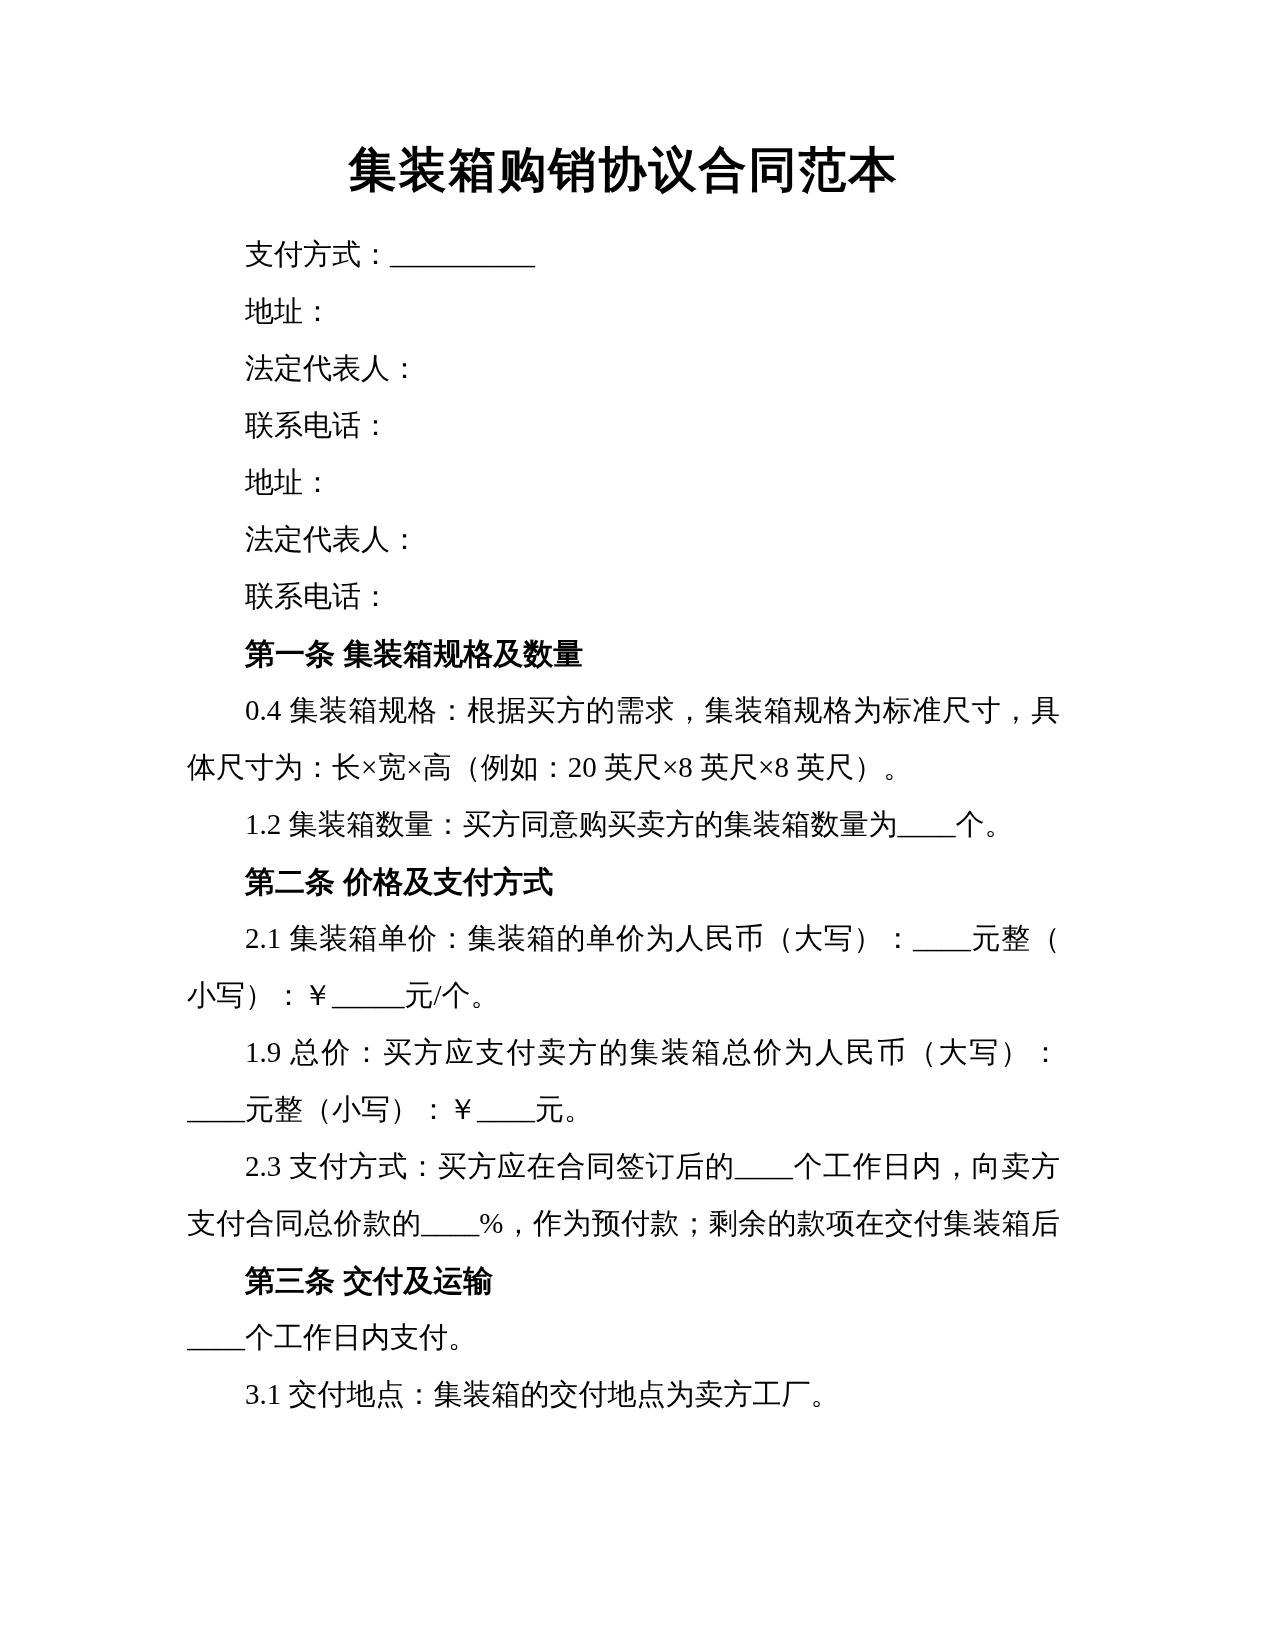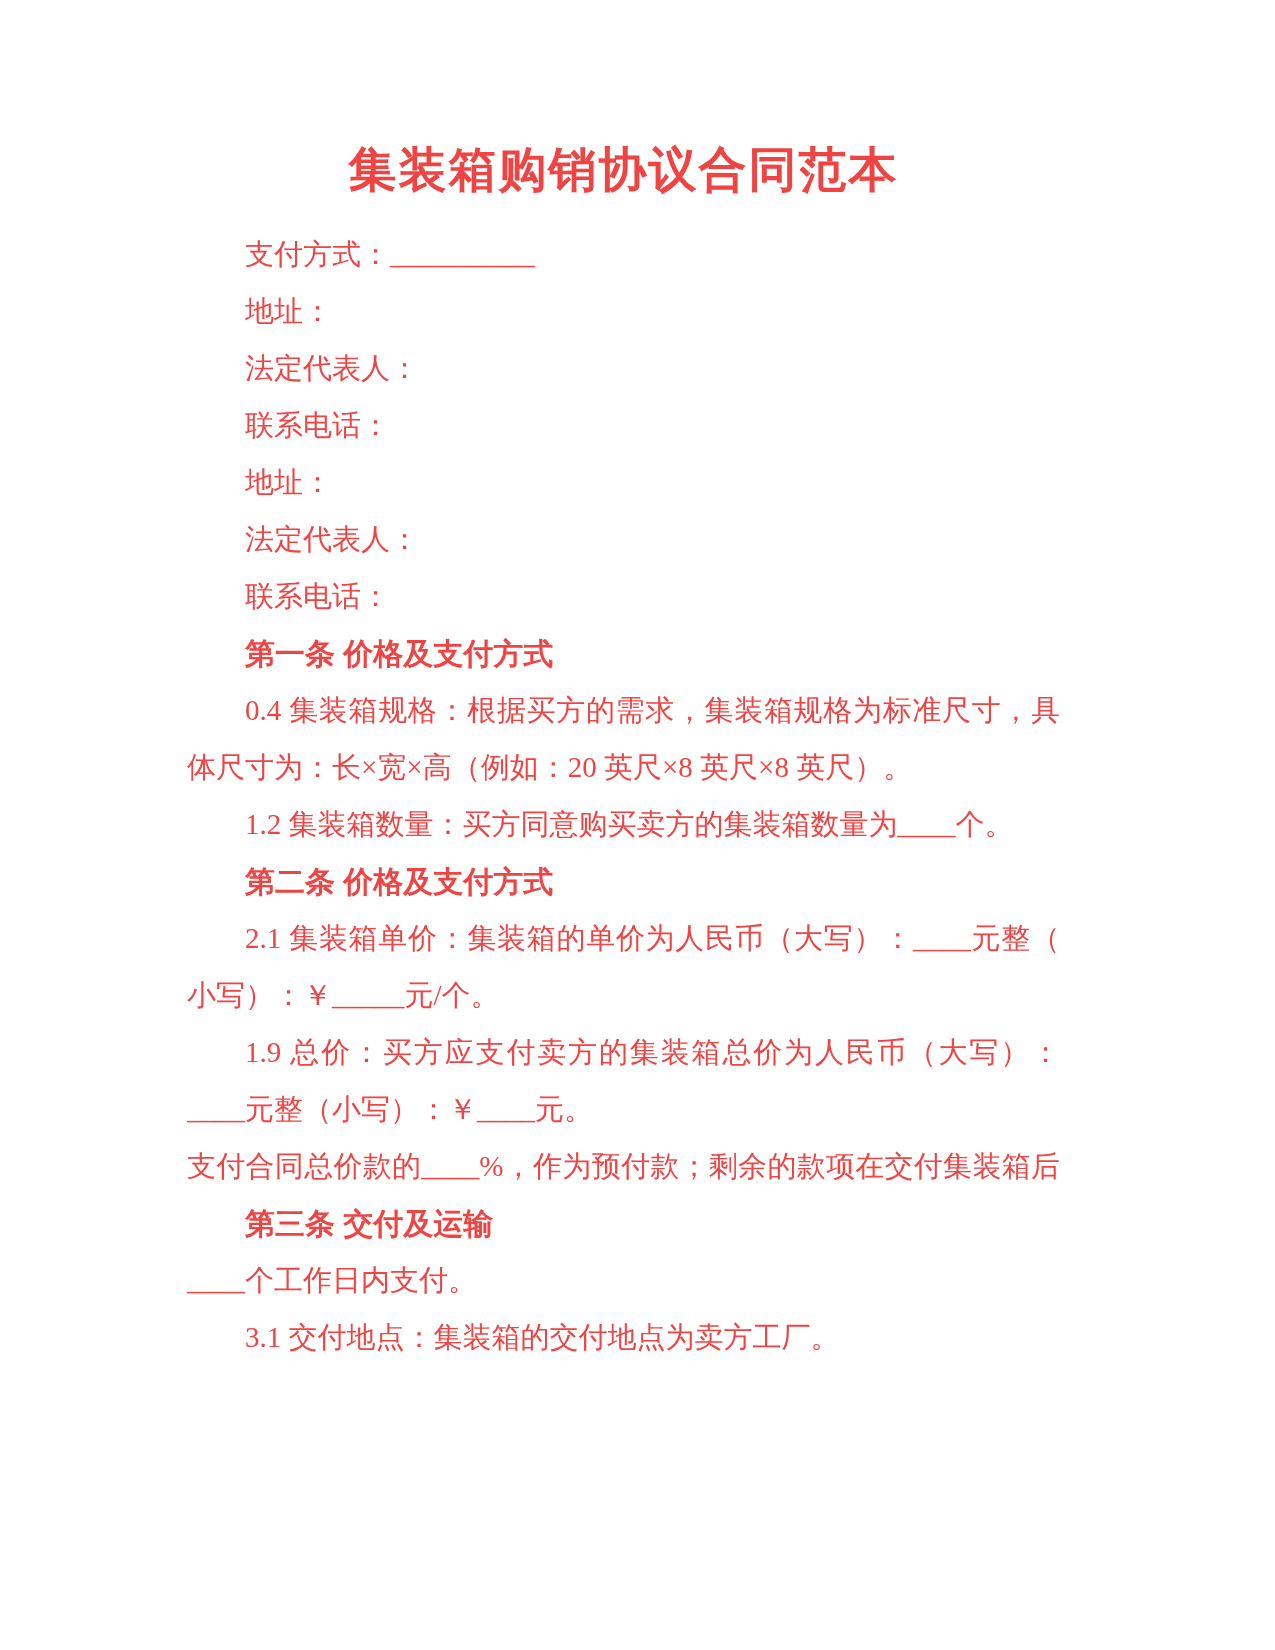--- a/index.html
+++ b/index.html
@@ -1,21 +1,21 @@
 <!DOCTYPE html>
 <html><head>
 <meta charset="utf-8">
 <style>
   html, body { margin: 0; padding: 0; background: #ffffff; }
   .page {
     position: relative;
     width: 1275px;
     height: 1650px;
     background: #ffffff;
-    color: #ef4444;
+    color: #000000;
     font-family: "Liberation Serif", "DejaVu Serif", serif;
     overflow: hidden;
   }
   .doc-title {
     position: absolute;
     top: 138px;
     left: 187px;
     width: 873px;
     margin: 0;
     text-align: center;
@@ -55,27 +55,28 @@
 <div class="page">
   <h1 class="doc-title">集装箱购销协议合同范本</h1>
   <div class="doc-body">
       <div class="line body indent">支付方式：__________</div>
       <div class="line body indent">地址：</div>
       <div class="line body indent">法定代表人：</div>
       <div class="line body indent">联系电话：</div>
       <div class="line body indent">地址：</div>
       <div class="line body indent">法定代表人：</div>
       <div class="line body indent">联系电话：</div>
-      <div class="line heading indent">第一条 价格及支付方式</div>
+      <div class="line heading indent">第一条 集装箱规格及数量</div>
       <div class="line body indent justify">0.4 集装箱规格：根据买方的需求，集装箱规格为标准尺寸，具</div>
       <div class="line body">体尺寸为：长×宽×高（例如：20 英尺×8 英尺×8 英尺）。</div>
       <div class="line body indent">1.2 集装箱数量：买方同意购买卖方的集装箱数量为____个。</div>
       <div class="line heading indent">第二条 价格及支付方式</div>
       <div class="line body indent justify">2.1 集装箱单价：集装箱的单价为人民币（大写）：____元整（</div>
       <div class="line body">小写）：￥_____元/个。</div>
       <div class="line body indent justify">1.9 总价：买方应支付卖方的集装箱总价为人民币（大写）：</div>
       <div class="line body">____元整（小写）：￥____元。</div>
+      <div class="line body indent justify">2.3 支付方式：买方应在合同签订后的____个工作日内，向卖方</div>
       <div class="line body justify">支付合同总价款的____%，作为预付款；剩余的款项在交付集装箱后</div>
       <div class="line heading indent">第三条 交付及运输</div>
       <div class="line body">____个工作日内支付。</div>
       <div class="line body indent">3.1 交付地点：集装箱的交付地点为卖方工厂。</div>
     </div>
 </div>
 
 </body></html>

